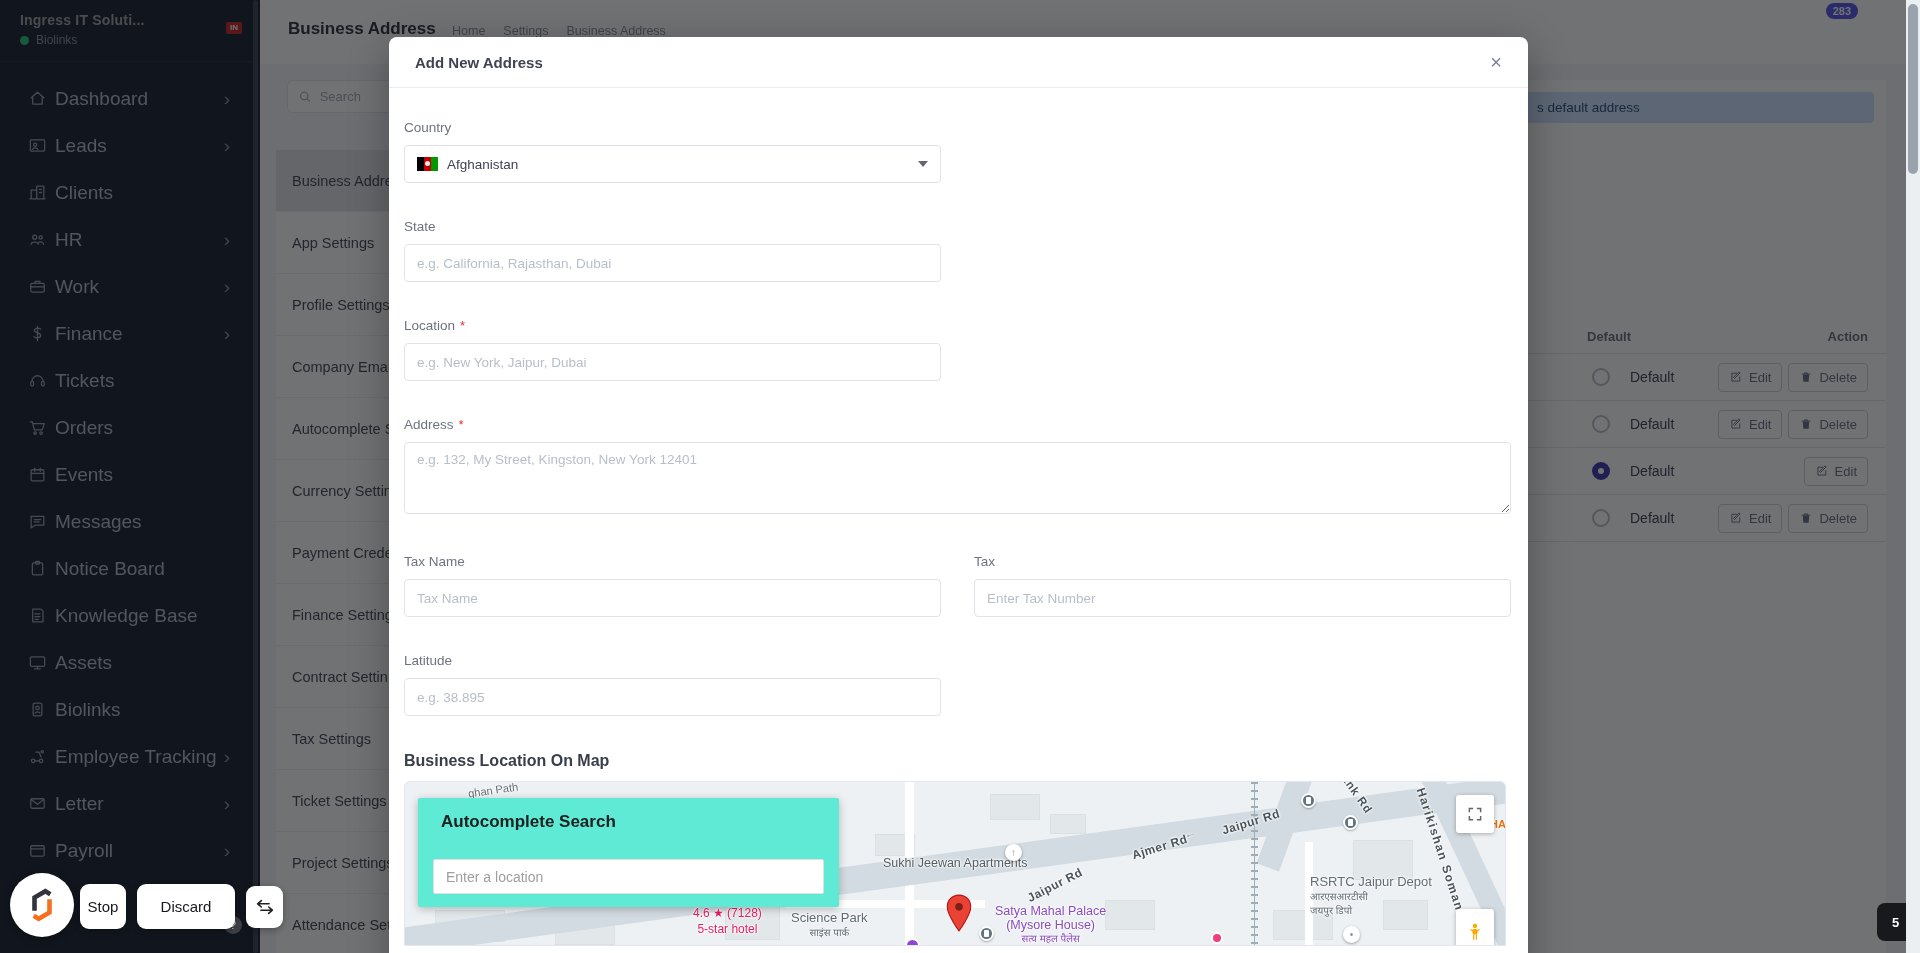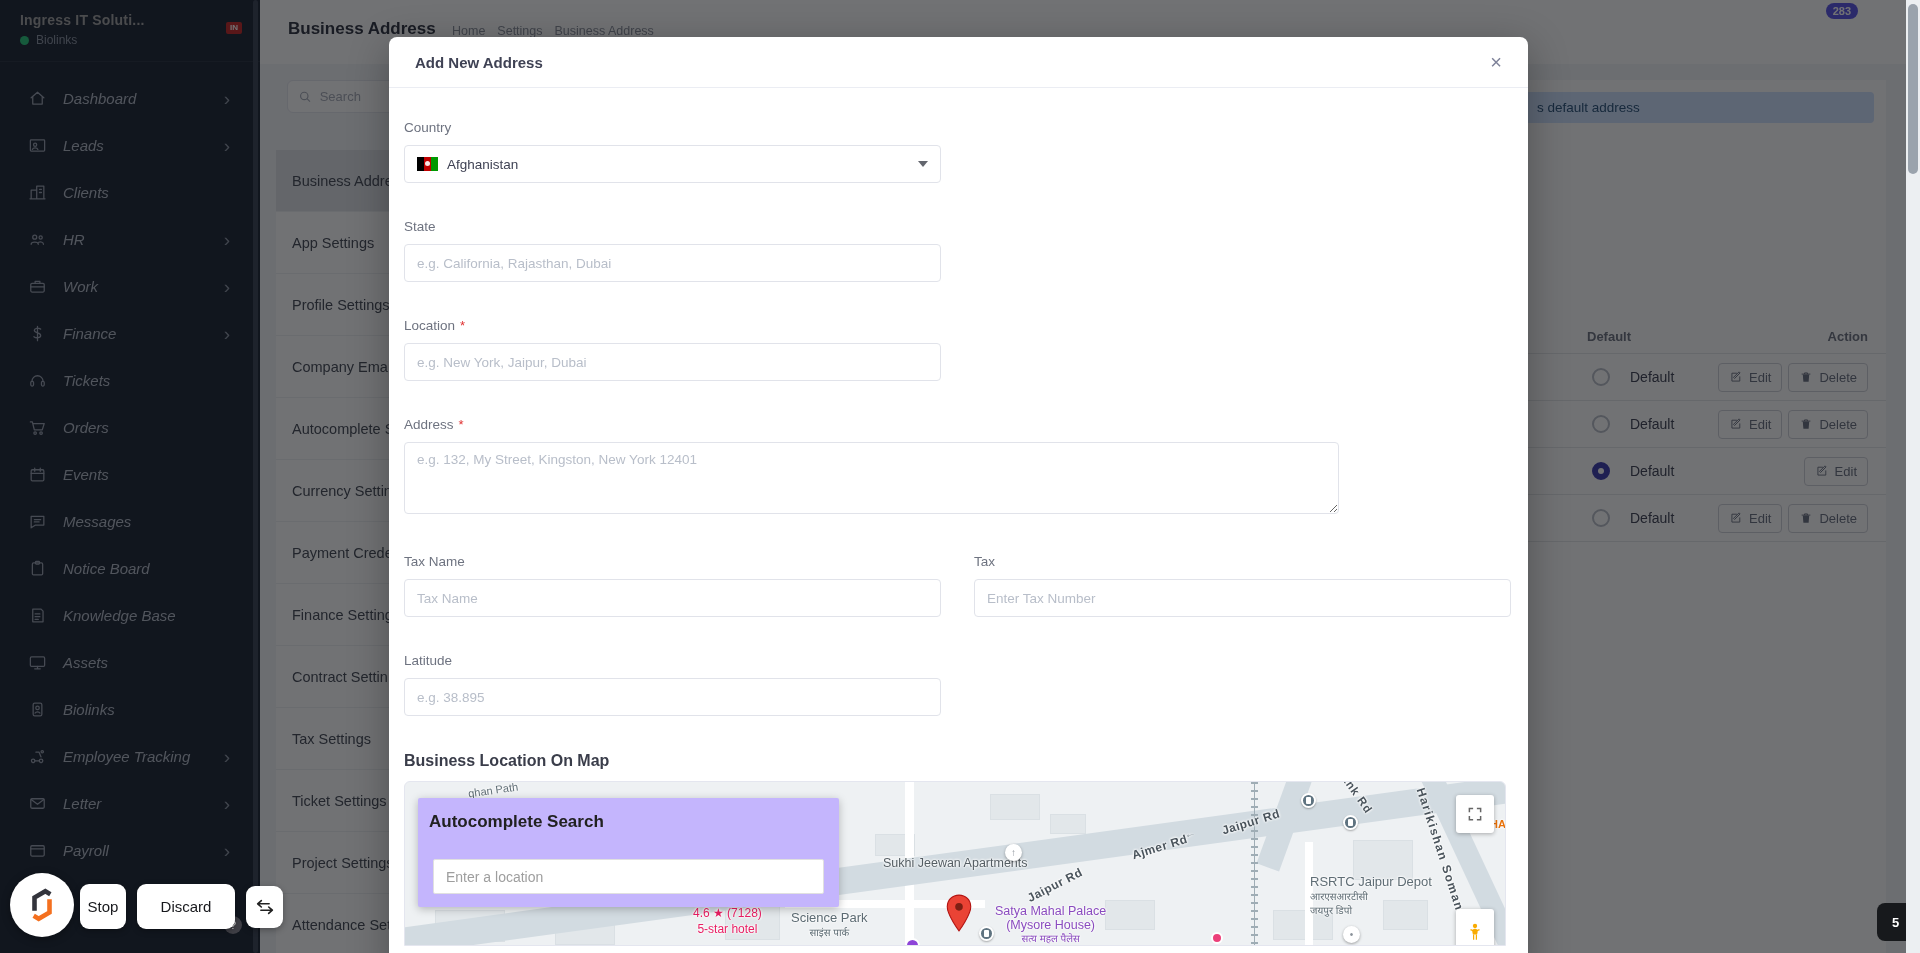--- a/index.html
+++ b/index.html
@@ -11,27 +11,27 @@
   .sb-head { position:relative; padding:12px 20px 10px 20px; border-bottom:1px solid #27303f; height:62px; }
   .sb-company { color:#a3a3a3; font-size:14px; font-weight:700; letter-spacing:.2px; white-space:nowrap; }
   .sb-userrow { display:flex; align-items:center; gap:7px; margin-top:5px; }
   .sb-dot { width:9px; height:9px; border-radius:50%; background:#26c77a; }
   .sb-user { color:#8b93a2; font-size:12px; }
   .sb-brand { position:absolute; right:18px; top:22px; background:#c62828; color:#fff; font-size:8px; font-weight:700; padding:2px 4px; border-radius:2px; line-height:1; }
   .sb-nav { padding-top:13px; }
   .sb-item { height:47px; display:flex; align-items:center; padding:0 30px 0 28px; color:#b3bac7; cursor:pointer; }
   .sb-item .ic { width:19px; height:19px; color:#9aa1b0; flex:0 0 19px; }
   .sb-item .ic svg { width:19px; height:19px; display:block; }
-  .sb-item .lbl { font-size:15px; margin-left:16px; flex:1; white-space:nowrap;font-style:italic; }
+  .sb-item .lbl { font-size:19px; margin-left:8px; flex:1; white-space:nowrap; }
   .sb-item .chev { color:#8b93a2; font-size:19px; line-height:1; }
 
   
   .topbar { position:absolute; left:260px; top:0; width:1660px; height:64px; background:#ffffff; z-index:11; }
   .pg-title { position:absolute; left:28px; top:19px; font-size:17px; font-weight:700; color:#2f3340; }
-  .crumbs { position:absolute; left:192px; top:24px; display:flex; gap:12px; font-size:12.5px; color:#8a8f9c; }
+  .crumbs { position:absolute; left:192px; top:24px; display:flex; gap:18px; font-size:12.5px; color:#8a8f9c; }
   .tb-icons { position:absolute; right:32px; top:15px; display:flex; gap:13px; align-items:center; }
   .tb-ic { width:33px; height:33px; display:flex; align-items:center; justify-content:center; color:#5b6170; position:relative; cursor:pointer; }
   .tb-ic:first-child { color:#4f46e5; }
   .tb-badge { position:absolute; right:62px; top:3px; background:#5a54e8; color:#fff; font-size:11px; font-weight:700; padding:2px 7px; border-radius:8px; z-index:12; }
 
   .bg-card { position:absolute; left:1250px; top:80px; width:636px; height:873px; background:#ffffff; z-index:11; }
   .banner { position:absolute; left:0px; top:12px; width:624px; height:31px; background:#cfe2ff; border-radius:4px; color:#29527a; font-size:13.5px; display:flex; align-items:center; padding-left:287px; }
 
   .srch { position:absolute; left:287px; top:80px; width:270px; height:33px; background:#fff; border:1px solid #e4e6ef; border-radius:6px; display:flex; align-items:center; padding:0 10px; gap:8px; z-index:11; }
   .srch svg { width:15px; height:15px; color:#a7abb8; }
@@ -59,21 +59,21 @@
   .overlay { position:absolute; inset:0; background:rgba(10,12,16,0.58); z-index:40; }
   .help-bub { position:absolute; left:224px; top:916px; width:18px; height:18px; border-radius:50%; background:#3f3f46; color:#cfcfcf; font-size:11px; display:flex; align-items:center; justify-content:center; z-index:45; }
 
   
   .modal { position:absolute; left:389px; top:37px; width:1139px; height:940px; background:#fff; border-radius:8px 8px 0 0; z-index:50; box-shadow:0 10px 40px rgba(0,0,0,.3); }
   .m-head { height:51px; display:flex; align-items:center; padding:0 26px; border-bottom:1px solid #ebedf3; }
   .m-title { font-size:15px; font-weight:700; color:#3f4254; }
   .m-close { margin-left:auto; font-size:20px; color:#7e8299; cursor:pointer; line-height:1; }
   .m-body { padding:32px 15px 0 15px; }
   .fgroup { margin-bottom:36px; width:537px; }
-  .fgroup.full { width:935px; }
+  .fgroup.full { width:1107px; }
   .frow { display:flex; gap:33px; }
   .flabel { font-size:13.5px; color:#6e7380; margin-bottom:10px; display:block; }
   .req { color:#e03131; margin-left:5px; font-size:13px; }
   .finput, .fselect { width:100%; height:38px; border:1px solid #e1e3ea; border-radius:4px; padding:0 12px; font-size:13.5px; color:#3f4254; outline:none; background:#fff; font-family:"Liberation Sans",sans-serif; }
   .finput::placeholder, .ftext::placeholder { color:#b8bec9; }
   .ftext { width:100%; height:72px; border:1px solid #e1e3ea; border-radius:4px; padding:9px 12px; font-size:13.5px; color:#3f4254; outline:none; resize:vertical; font-family:"Liberation Sans",sans-serif; }
   .fselect { display:flex; align-items:center; gap:9px; cursor:pointer; }
   .flag { width:21px; height:14px; background:linear-gradient(90deg,#000 0 33%,#bf0000 33% 66%,#009900 66% 100%); position:relative; flex:0 0 21px; }
   .flag:after { content:""; position:absolute; left:8px; top:4px; width:5px; height:5px; background:#fff; border-radius:50%; opacity:.9; }
   .caret { margin-left:auto; width:0; height:0; border-left:5px solid transparent; border-right:5px solid transparent; border-top:6px solid #63666e; }
@@ -94,21 +94,21 @@
   .poi-pink { color:#e91e63; text-align:center; line-height:1.3; font-size:12px; }
   .hindi { font-size:10px; }
   .busstop { position:absolute; width:15px; height:15px; border-radius:50%; background:#5f7380; border:2px solid #fff; box-shadow:0 1px 2px rgba(0,0,0,.3); display:flex; align-items:center; justify-content:center; }
   .busstop i { width:5px; height:7px; background:#fff; border-radius:1px; display:block; }
   .poic { position:absolute; width:17px; height:17px; border-radius:50%; background:#fff; box-shadow:0 1px 3px rgba(0,0,0,.35); display:flex; align-items:center; justify-content:center; color:#8a9199; font-size:10px; }
   .dot-pink { position:absolute; width:12px; height:12px; border-radius:50%; background:#ec407a; border:2px solid #fff; }
   .dot-purple { position:absolute; width:15px; height:15px; border-radius:50%; background:#8e44d8; border:2px solid #fff; }
   .pin { position:absolute; width:28px; height:38px; }
   .map-btn { position:absolute; width:38px; height:38px; background:#fff; border-radius:3px; box-shadow:0 1px 4px rgba(0,0,0,.3); display:flex; align-items:center; justify-content:center; color:#666; cursor:pointer; }
   .map-btn svg { width:18px; height:18px; }
-  .auto-card { position:absolute; left:13px; top:16px; width:421px; height:109px; background:#c4b5fd; box-shadow:0 2px 8px rgba(0,0,0,.25); border-radius:2px; padding:14px 11px; }
+  .auto-card { position:absolute; left:13px; top:16px; width:421px; height:109px; background:#5eead4; box-shadow:0 2px 8px rgba(0,0,0,.25); border-radius:2px; padding:14px 23px; }
   .auto-title { font-size:17px; font-weight:700; color:#212121; }
   .auto-card input { position:absolute; left:15px; top:61px; width:391px; height:35px; border:1px solid #e0e0e0; border-radius:2px; padding:0 12px; font-size:14px; color:#333; outline:none; font-family:"Liberation Sans",sans-serif; }
   .auto-card input::placeholder { color:#9e9e9e; }
 
   
   .logo-circ { position:absolute; left:10px; top:873px; width:64px; height:64px; background:#fff; border-radius:50%; z-index:60; display:flex; align-items:center; justify-content:center; box-shadow:0 2px 8px rgba(0,0,0,.35); cursor:pointer; }
   .logo-circ svg { width:40px; height:40px; }
   .fbtn { position:absolute; background:#fff; border-radius:9px; z-index:60; display:flex; align-items:center; justify-content:center; font-size:15px; color:#17181c; box-shadow:0 2px 6px rgba(0,0,0,.3); cursor:pointer; }
   .fbtn.stop { left:80px; top:884px; width:46px; height:45px; }
   .fbtn.discard { left:137px; top:884px; width:98px; height:45px; }

